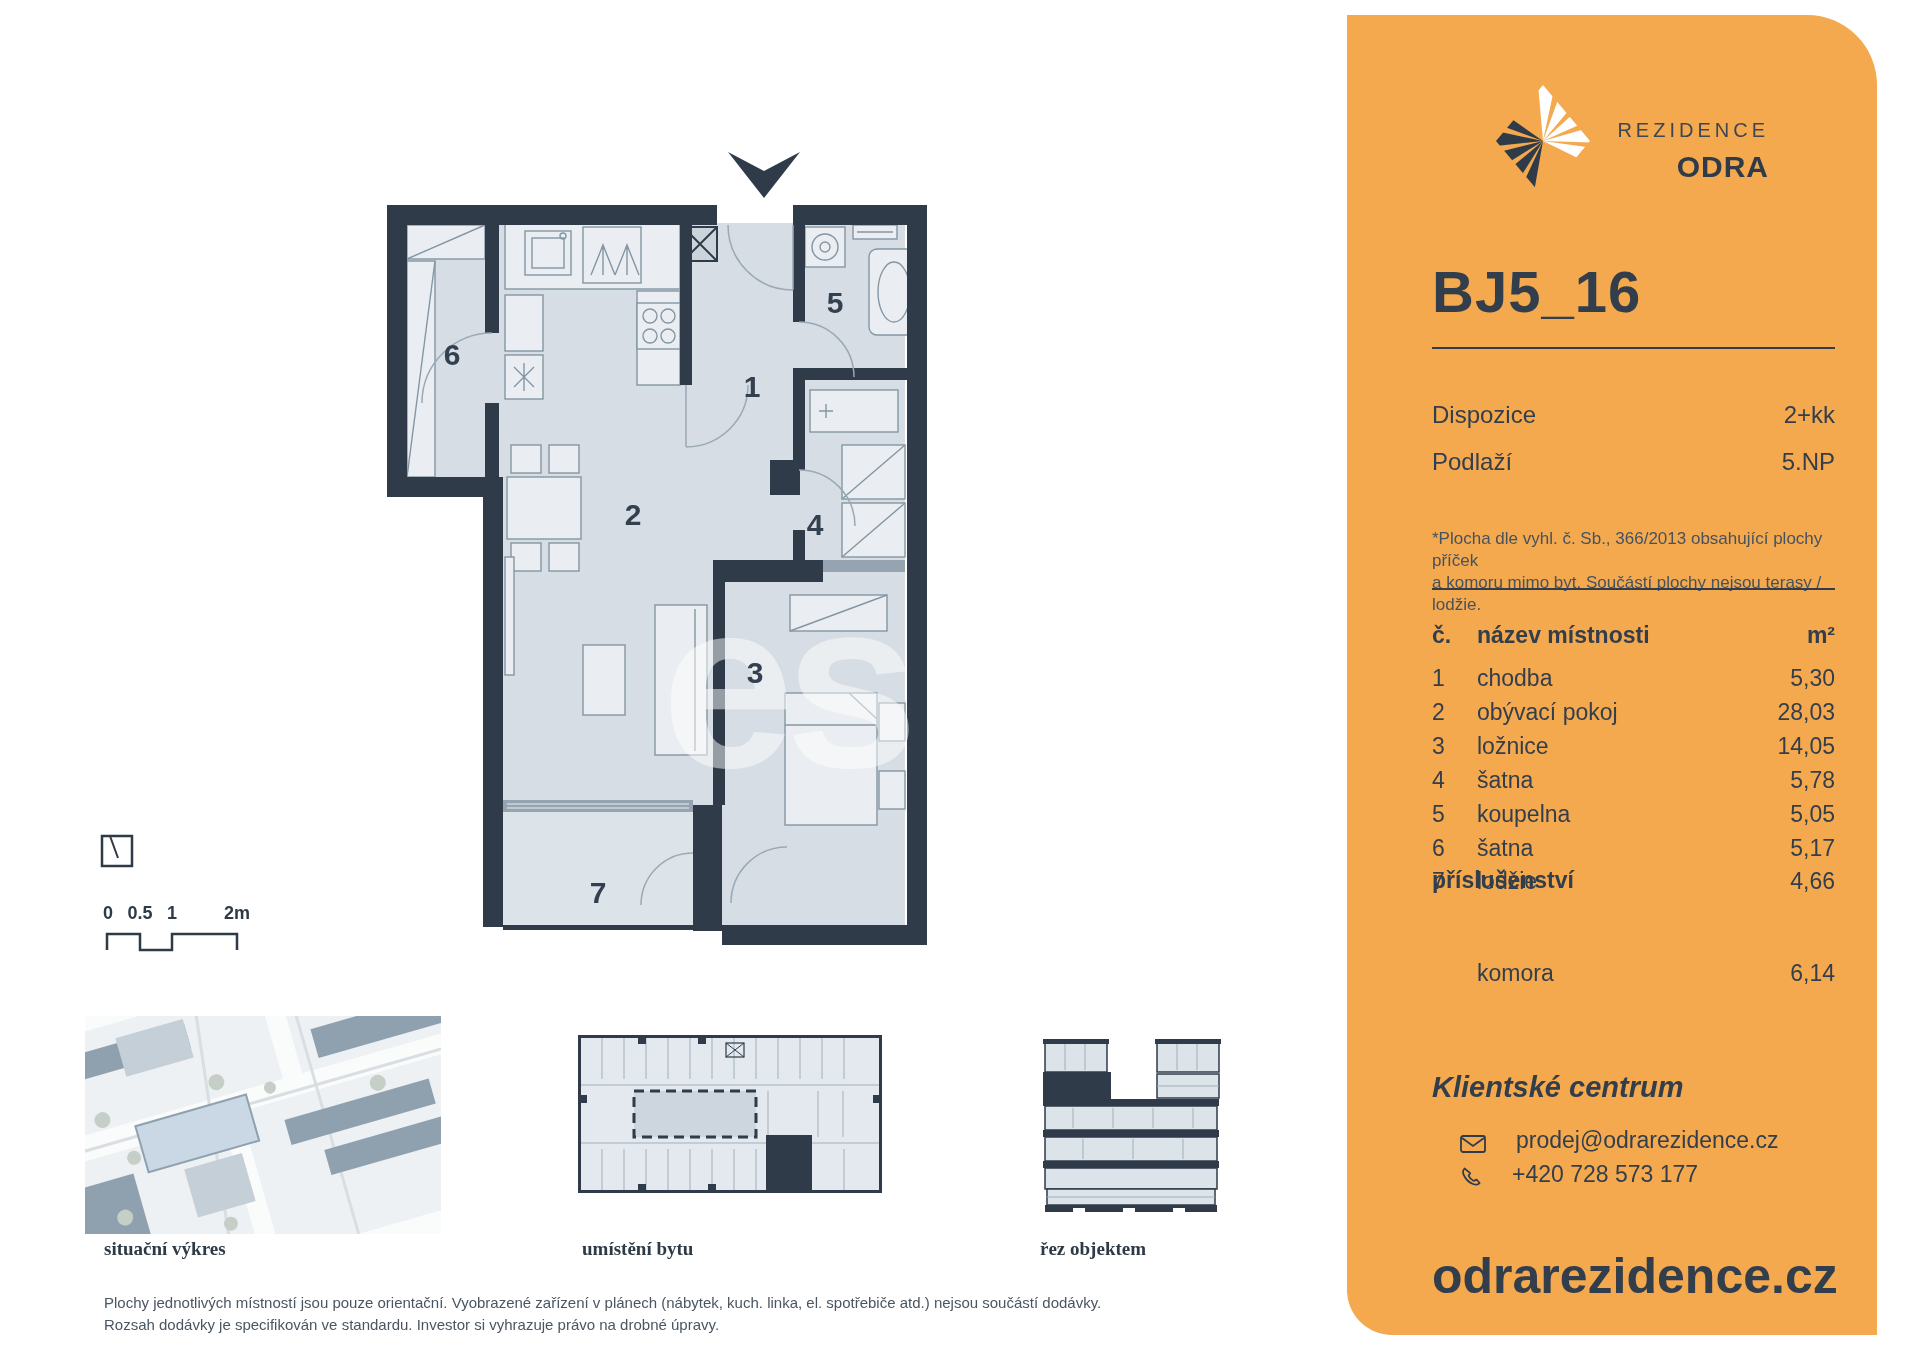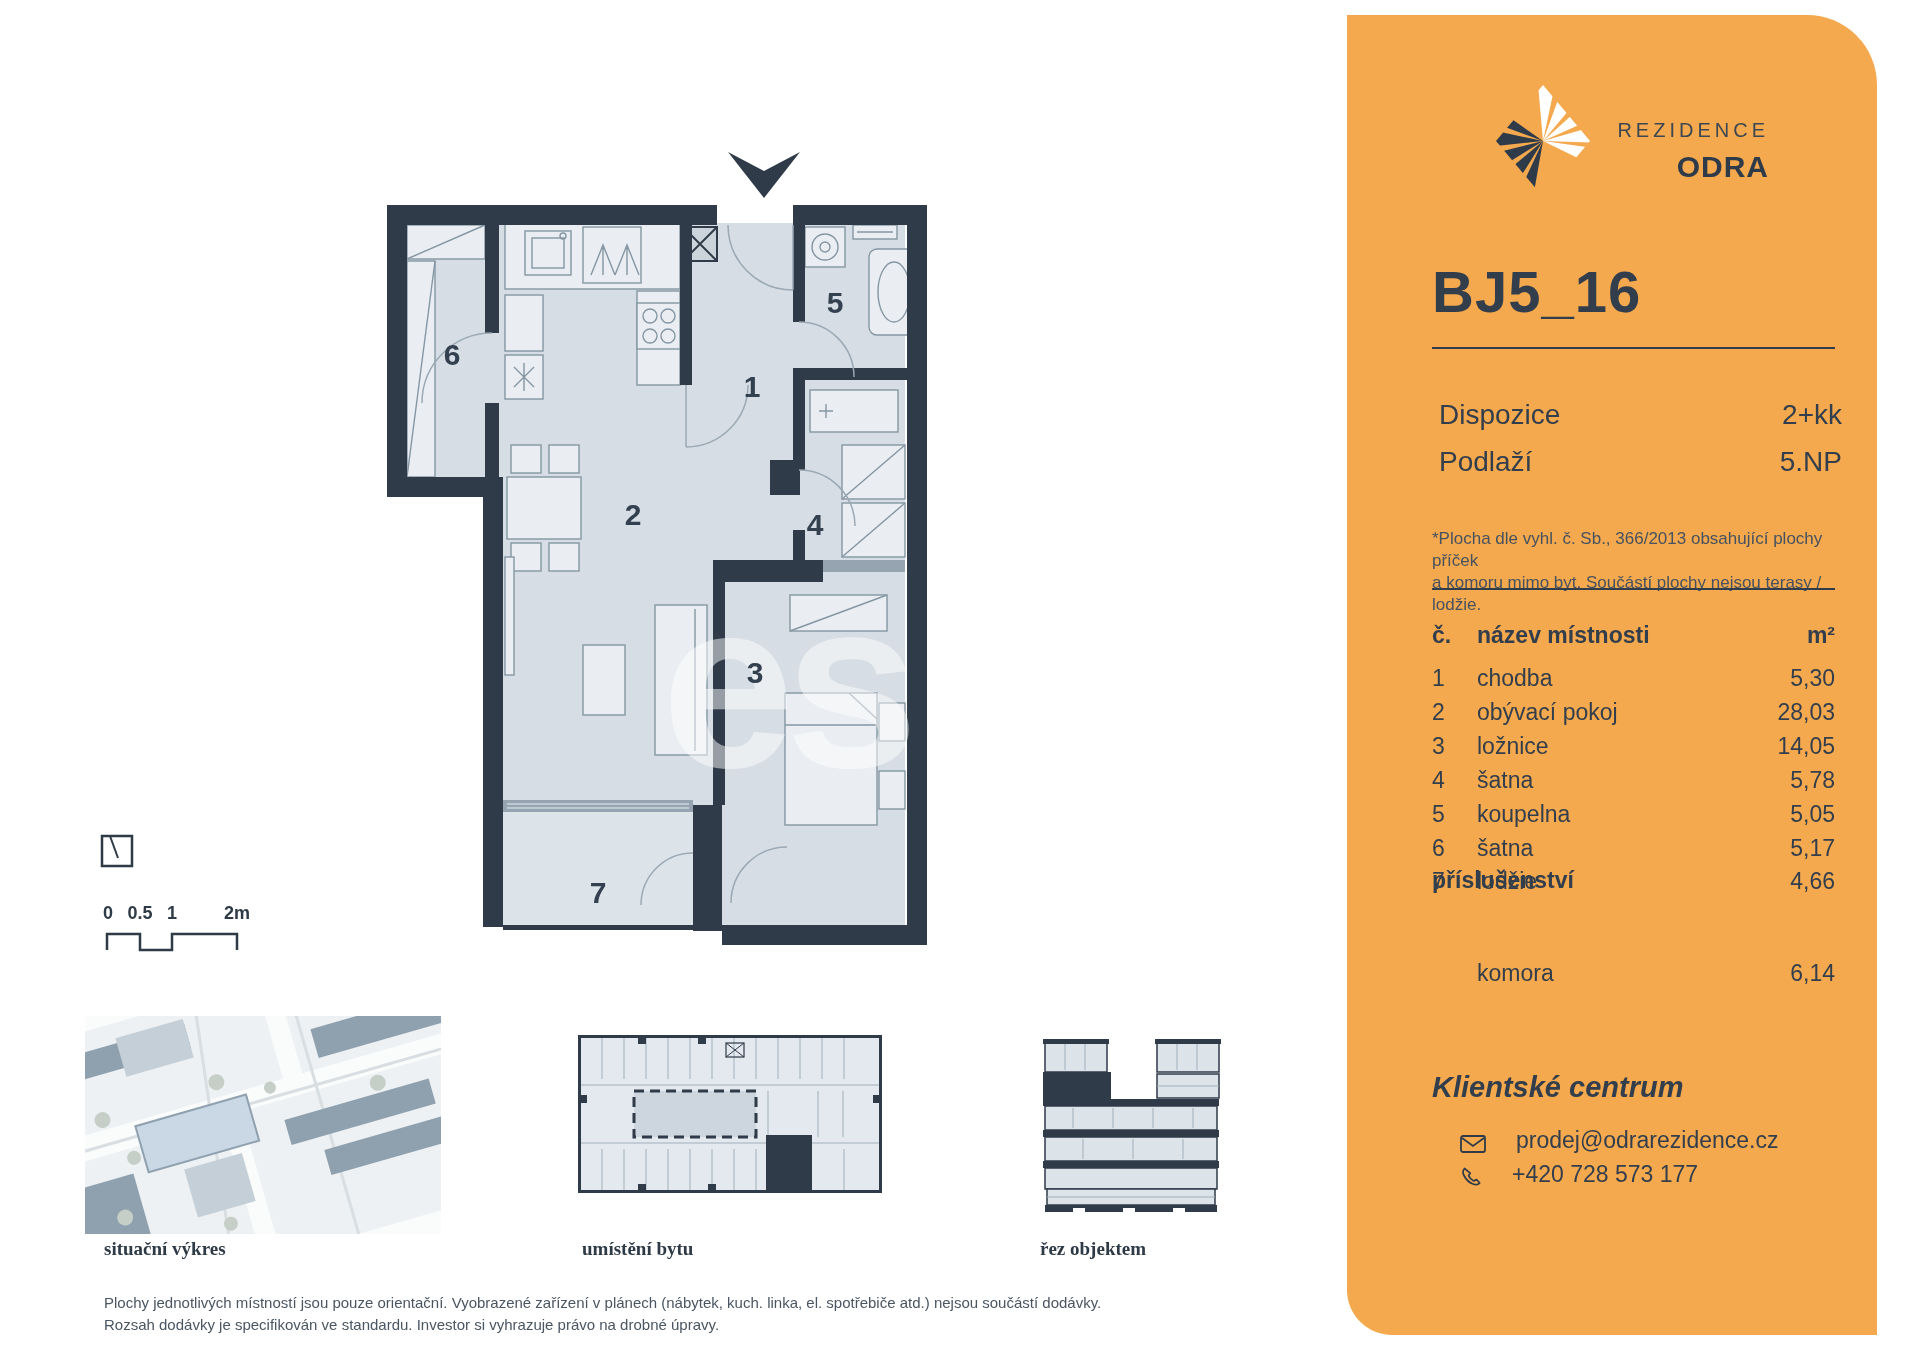--- a/index.html
+++ b/index.html
@@ -9,22 +9,22 @@
 
   
   .panel{position:absolute;left:1347px;top:15px;width:530px;height:1320px;
          background:#F5A94E;border-radius:0 70px 0 45px;color:#323E4B;}
   .panel .logo-mark{position:absolute;left:146px;top:68px;}
   .brand-text{position:absolute;left:252px;top:104px;width:170px;text-align:right;}
   .brand1{font-size:20px;letter-spacing:4px;font-weight:400;color:#3D4752;}
   .brand2{font-size:30px;font-weight:700;letter-spacing:1px;margin-top:8px;color:#2F3B48;}
   .unit-title{position:absolute;left:85px;top:243px;font-size:58px;font-weight:700;letter-spacing:1px;}
   .sep{position:absolute;left:85px;width:403px;height:2px;background:#313D4A;}
-  .spec{position:absolute;left:92px;width:403px;height:47px;display:flex;
-        justify-content:space-between;align-items:center;font-size:28px;font-weight:500;}
+  .spec{position:absolute;left:85px;width:403px;height:47px;display:flex;
+        justify-content:space-between;align-items:center;font-size:24px;font-weight:500;}
   .footnote{position:absolute;left:85px;top:513px;width:403px;font-size:17px;
             line-height:22px;color:#46525E;}
   .trow{position:absolute;left:85px;width:403px;height:34px;display:flex;
         align-items:center;font-size:23px;}
   .trow .tnum{width:45px;}
   .trow .tname{flex:1;}
   .trow .tarea{text-align:right;}
   .thead{font-weight:700;}
   .acc-head{position:absolute;left:85px;top:848px;height:34px;display:flex;align-items:center;
             font-size:23px;font-weight:700;}
@@ -371,15 +371,16 @@
       </svg>
       <span>prodej@odrarezidence.cz</span>
     </div>
     <div class="crow" style="top:1139px;">
       <svg width="22" height="22" viewBox="0 0 22 22">
         <path d="M4.5,2.5 C3,4 2.5,6.5 4,9.5 C6,13.5 9,16.5 13,18 C16,19.2 18.5,18.5 19.7,17 L16.5,13.5 L13.8,15 C11.5,14 9.5,12 8.5,9.7 L10.2,7.2 Z" fill="none" stroke="#2F3B48" stroke-width="1.7" stroke-linejoin="round"></path>
       </svg>
       <span>+420 728 573 177</span>
     </div>
 
+    <div class="website">odrarezidence.cz</div>
   </div>
 
 </div>
 
 </body></html>

